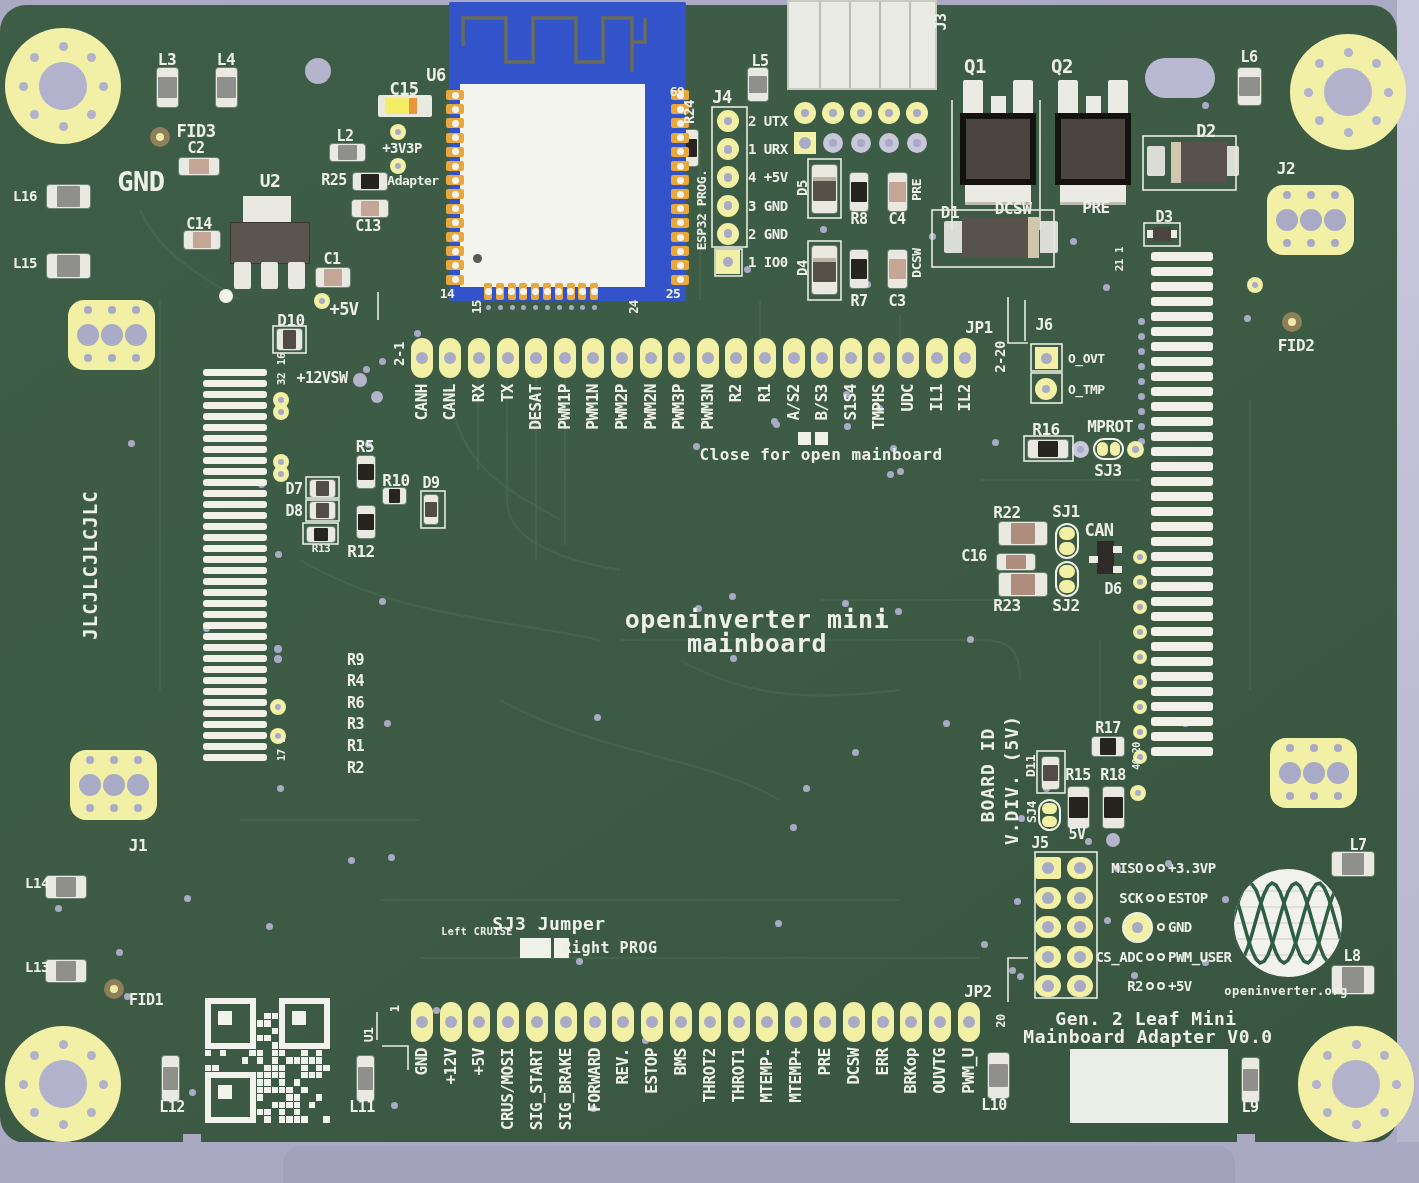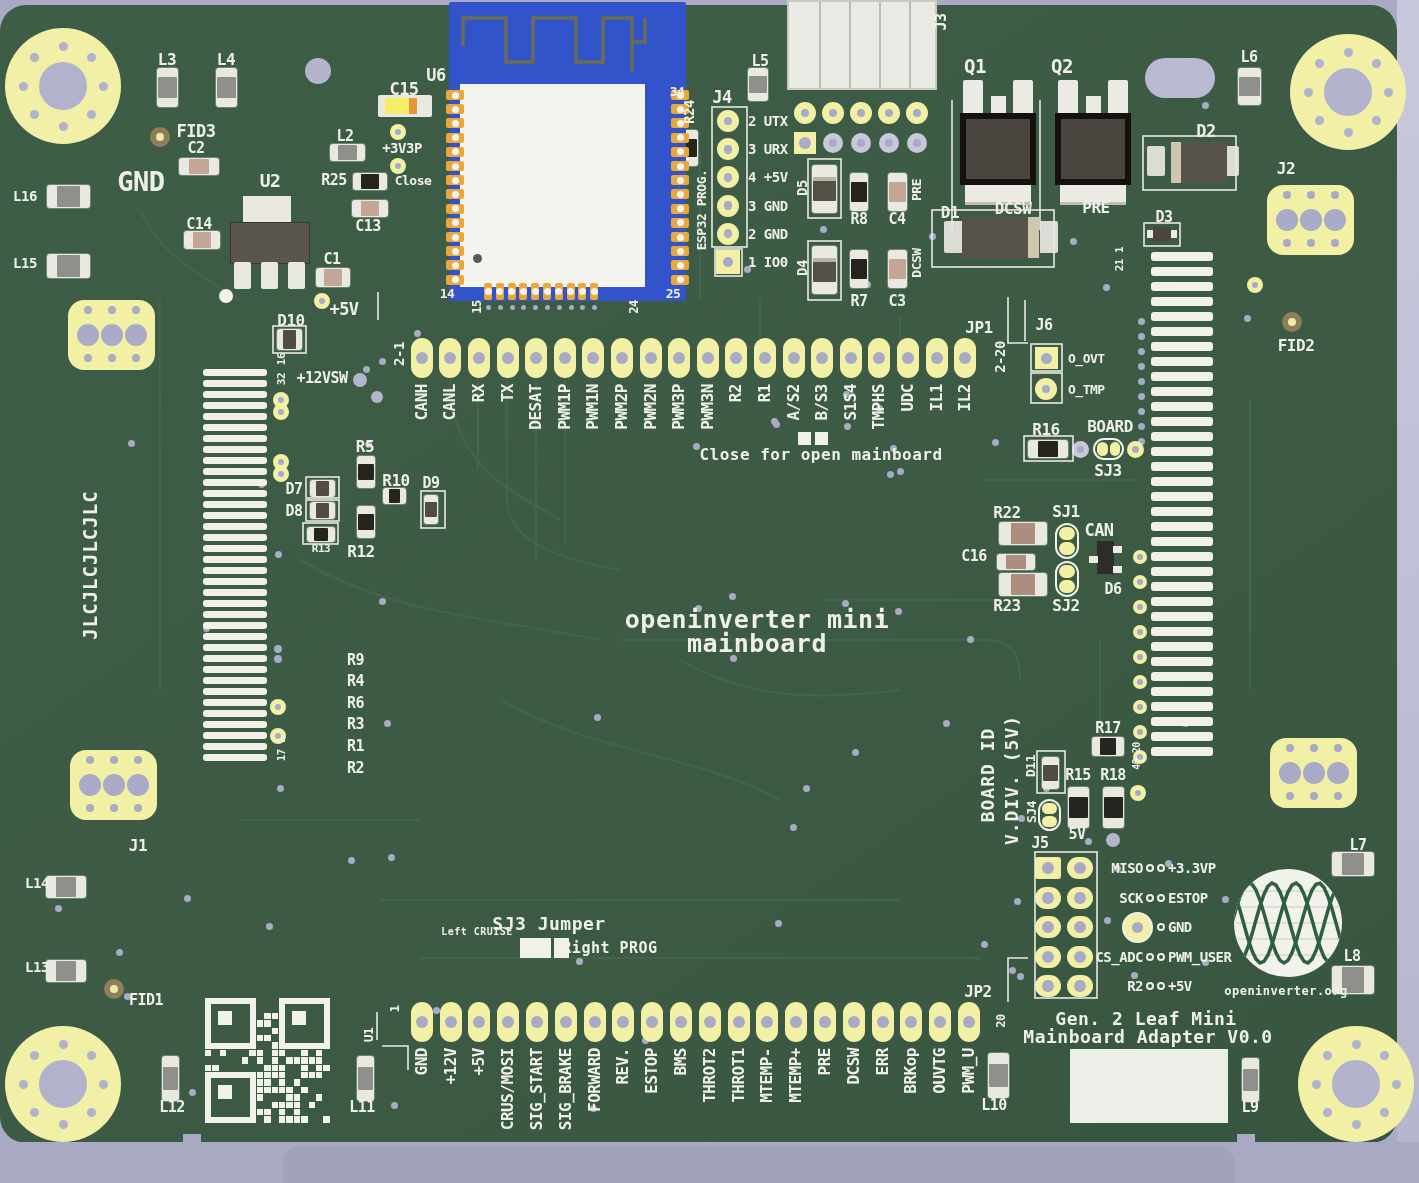--- a/index.html
+++ b/index.html
@@ -871,21 +871,21 @@
       <div class="pad" style="left: 957.9px; top: 1002px; width: 22px; height: 40px; border-radius: 11px;"></div>
       <div class="dot" style="left: 962.9px; top: 1016px; width: 12px; height: 12px;"></div>
       <span class="lbl" style="font-size: 16px; left: 960.9px; top: 1048px; transform-origin: 0px 0px; transform: rotate(-90deg) translateX(-100%);">PWM_U</span>
       <div class="ring" style="left: 717px; top: 110px; width: 22px; height: 22px;">
         <div></div>
       </div>
       <span class="lbl" style="font-size: 14px; left: 748px; top: 114px;">2 UTX</span>
       <div class="ring" style="left: 717px; top: 138.2px; width: 22px; height: 22px;">
         <div></div>
       </div>
-      <span class="lbl" style="font-size: 14px; left: 748px; top: 142.2px;">3 URX</span>
+      <span class="lbl" style="font-size: 14px; left: 748px; top: 142.2px;">1 URX</span>
       <div class="ring" style="left: 717px; top: 166.4px; width: 22px; height: 22px;">
         <div></div>
       </div>
       <span class="lbl" style="font-size: 14px; left: 748px; top: 170.4px;">4 +5V</span>
       <div class="ring" style="left: 717px; top: 194.6px; width: 22px; height: 22px;">
         <div></div>
       </div>
       <span class="lbl" style="font-size: 14px; left: 748px; top: 198.6px;">3 GND</span>
       <div class="ring" style="left: 717px; top: 222.8px; width: 22px; height: 22px;">
         <div></div>
@@ -1028,21 +1028,21 @@
       <span class="lbl" style="font-size: 27px; left: 141px; top: 181px; transform: translate(-50%, -50%) rotate(0deg);">GND</span>
       <span class="lbl" style="font-size: 17px; left: 196px; top: 131px; transform: translate(-50%, -50%) rotate(0deg);">FID3</span>
       <span class="lbl" style="font-size: 15px; left: 196px; top: 148px; transform: translate(-50%, -50%) rotate(0deg);">C2</span>
       <span class="lbl" style="font-size: 18px; left: 270px; top: 181px; transform: translate(-50%, -50%) rotate(0deg);">U2</span>
       <span class="lbl" style="font-size: 15px; left: 199px; top: 224px; transform: translate(-50%, -50%) rotate(0deg);">C14</span>
       <span class="lbl" style="font-size: 15px; left: 332px; top: 259px; transform: translate(-50%, -50%) rotate(0deg);">C1</span>
       <span class="lbl" style="font-size: 17px; left: 344px; top: 309px; transform: translate(-50%, -50%) rotate(0deg);">+5V</span>
       <span class="lbl" style="font-size: 15px; left: 345px; top: 136px; transform: translate(-50%, -50%) rotate(0deg);">L2</span>
       <span class="lbl" style="font-size: 14px; left: 402px; top: 148px; transform: translate(-50%, -50%) rotate(0deg);">+3V3P</span>
       <span class="lbl" style="font-size: 15px; left: 334px; top: 180px; transform: translate(-50%, -50%) rotate(0deg);">R25</span>
-      <span class="lbl" style="font-size: 13px; left: 413px; top: 180px; transform: translate(-50%, -50%) rotate(0deg);">Close</span>
+      <span class="lbl" style="font-size: 13px; left: 413px; top: 180px; transform: translate(-50%, -50%) rotate(0deg);">Adapter</span>
       <span class="lbl" style="font-size: 15px; left: 368px; top: 226px; transform: translate(-50%, -50%) rotate(0deg);">C13</span>
       <span class="lbl" style="font-size: 17px; left: 404px; top: 89px; transform: translate(-50%, -50%) rotate(0deg);">C15</span>
       <span class="lbl" style="font-size: 17px; left: 436px; top: 75px; transform: translate(-50%, -50%) rotate(0deg);">U6</span>
       <span class="lbl" style="font-size: 14px; left: 25px; top: 196px; transform: translate(-50%, -50%) rotate(0deg);">L16</span>
       <span class="lbl" style="font-size: 14px; left: 25px; top: 263px; transform: translate(-50%, -50%) rotate(0deg);">L15</span>
       <span class="lbl" style="font-size: 14px; left: 37px; top: 883px; transform: translate(-50%, -50%) rotate(0deg);">L14</span>
       <span class="lbl" style="font-size: 14px; left: 37px; top: 967px; transform: translate(-50%, -50%) rotate(0deg);">L13</span>
       <span class="lbl" style="font-size: 16px; left: 291px; top: 321px; transform: translate(-50%, -50%) rotate(0deg);">D10</span>
       <span class="lbl" style="font-size: 15px; left: 322px; top: 378px; transform: translate(-50%, -50%) rotate(0deg);">+12VSW</span>
       <span class="lbl" style="font-size: 11px; left: 281px; top: 359px; transform: translate(-50%, -50%) rotate(-90deg);">16</span>
@@ -1052,21 +1052,21 @@
       <span class="lbl" style="font-size: 16px; left: 365px; top: 447px; transform: translate(-50%, -50%) rotate(0deg);">R5</span>
       <span class="lbl" style="font-size: 16px; left: 396px; top: 481px; transform: translate(-50%, -50%) rotate(0deg);">R10</span>
       <span class="lbl" style="font-size: 15px; left: 431px; top: 483px; transform: translate(-50%, -50%) rotate(0deg);">D9</span>
       <span class="lbl" style="font-size: 15px; left: 294px; top: 489px; transform: translate(-50%, -50%) rotate(0deg);">D7</span>
       <span class="lbl" style="font-size: 15px; left: 294px; top: 511px; transform: translate(-50%, -50%) rotate(0deg);">D8</span>
       <span class="lbl" style="font-size: 11px; left: 321px; top: 548px; transform: translate(-50%, -50%) rotate(0deg);">R13</span>
       <span class="lbl" style="font-size: 16px; left: 361px; top: 552px; transform: translate(-50%, -50%) rotate(0deg);">R12</span>
       <span class="lbl" style="font-size: 17px; left: 722px; top: 97px; transform: translate(-50%, -50%) rotate(0deg);">J4</span>
       <span class="lbl" style="font-size: 13px; left: 701px; top: 210px; transform: translate(-50%, -50%) rotate(-90deg);">ESP32 PROG.</span>
       <span class="lbl" style="font-size: 14px; left: 689px; top: 112px; transform: translate(-50%, -50%) rotate(-90deg);">R24</span>
-      <span class="lbl" style="font-size: 13px; left: 677px; top: 91px; transform: translate(-50%, -50%) rotate(0deg);">34</span>
+      <span class="lbl" style="font-size: 13px; left: 677px; top: 91px; transform: translate(-50%, -50%) rotate(0deg);">69</span>
       <span class="lbl" style="font-size: 13px; left: 447px; top: 293px; transform: translate(-50%, -50%) rotate(0deg);">14</span>
       <span class="lbl" style="font-size: 12px; left: 477px; top: 307px; transform: translate(-50%, -50%) rotate(-90deg);">15</span>
       <span class="lbl" style="font-size: 12px; left: 634px; top: 307px; transform: translate(-50%, -50%) rotate(-90deg);">24</span>
       <span class="lbl" style="font-size: 13px; left: 673px; top: 293px; transform: translate(-50%, -50%) rotate(0deg);">25</span>
       <span class="lbl" style="font-size: 15px; left: 760px; top: 61px; transform: translate(-50%, -50%) rotate(0deg);">L5</span>
       <span class="lbl" style="font-size: 15px; left: 941px; top: 22px; transform: translate(-50%, -50%) rotate(-90deg);">J3</span>
       <span class="lbl" style="font-size: 14px; left: 802px; top: 188px; transform: translate(-50%, -50%) rotate(-90deg);">D5</span>
       <span class="lbl" style="font-size: 14px; left: 802px; top: 268px; transform: translate(-50%, -50%) rotate(-90deg);">D4</span>
       <span class="lbl" style="font-size: 15px; left: 859px; top: 219px; transform: translate(-50%, -50%) rotate(0deg);">R8</span>
       <span class="lbl" style="font-size: 15px; left: 897px; top: 219px; transform: translate(-50%, -50%) rotate(0deg);">C4</span>
@@ -1080,21 +1080,21 @@
       <span class="lbl" style="font-size: 16px; left: 1013px; top: 209px; transform: translate(-50%, -50%) rotate(0deg);">DCSW</span>
       <span class="lbl" style="font-size: 16px; left: 1096px; top: 208px; transform: translate(-50%, -50%) rotate(0deg);">PRE</span>
       <span class="lbl" style="font-size: 17px; left: 1206px; top: 131px; transform: translate(-50%, -50%) rotate(0deg);">D2</span>
       <span class="lbl" style="font-size: 15px; left: 1164px; top: 217px; transform: translate(-50%, -50%) rotate(0deg);">D3</span>
       <span class="lbl" style="font-size: 11px; left: 1119px; top: 259px; transform: translate(-50%, -50%) rotate(-90deg);">21 1</span>
       <span class="lbl" style="font-size: 15px; left: 1249px; top: 57px; transform: translate(-50%, -50%) rotate(0deg);">L6</span>
       <span class="lbl" style="font-size: 16px; left: 1286px; top: 169px; transform: translate(-50%, -50%) rotate(0deg);">J2</span>
       <span class="lbl" style="font-size: 16px; left: 1296px; top: 346px; transform: translate(-50%, -50%) rotate(0deg);">FID2</span>
       <span class="lbl" style="font-size: 16px; left: 979px; top: 328px; transform: translate(-50%, -50%) rotate(0deg);">JP1</span>
       <span class="lbl" style="font-size: 16px; left: 1046px; top: 430px; transform: translate(-50%, -50%) rotate(0deg);">R16</span>
-      <span class="lbl" style="font-size: 16px; left: 1110px; top: 427px; transform: translate(-50%, -50%) rotate(0deg);">BOARD</span>
+      <span class="lbl" style="font-size: 16px; left: 1110px; top: 427px; transform: translate(-50%, -50%) rotate(0deg);">MPROT</span>
       <span class="lbl" style="font-size: 16px; left: 1108px; top: 471px; transform: translate(-50%, -50%) rotate(0deg);">SJ3</span>
       <span class="lbl" style="font-size: 16px; left: 1007px; top: 513px; transform: translate(-50%, -50%) rotate(0deg);">R22</span>
       <span class="lbl" style="font-size: 16px; left: 1066px; top: 512px; transform: translate(-50%, -50%) rotate(0deg);">SJ1</span>
       <span class="lbl" style="font-size: 17px; left: 1099px; top: 530px; transform: translate(-50%, -50%) rotate(0deg);">CAN</span>
       <span class="lbl" style="font-size: 15px; left: 974px; top: 556px; transform: translate(-50%, -50%) rotate(0deg);">C16</span>
       <span class="lbl" style="font-size: 16px; left: 1007px; top: 606px; transform: translate(-50%, -50%) rotate(0deg);">R23</span>
       <span class="lbl" style="font-size: 16px; left: 1066px; top: 606px; transform: translate(-50%, -50%) rotate(0deg);">SJ2</span>
       <span class="lbl" style="font-size: 15px; left: 1113px; top: 589px; transform: translate(-50%, -50%) rotate(0deg);">D6</span>
       <span class="lbl" style="font-size: 15px; left: 347px; top: 660px; transform: translate(0px, -50%) rotate(0deg);">R9</span>
       <span class="lbl" style="font-size: 15px; left: 347px; top: 681px; transform: translate(0px, -50%) rotate(0deg);">R4</span>

